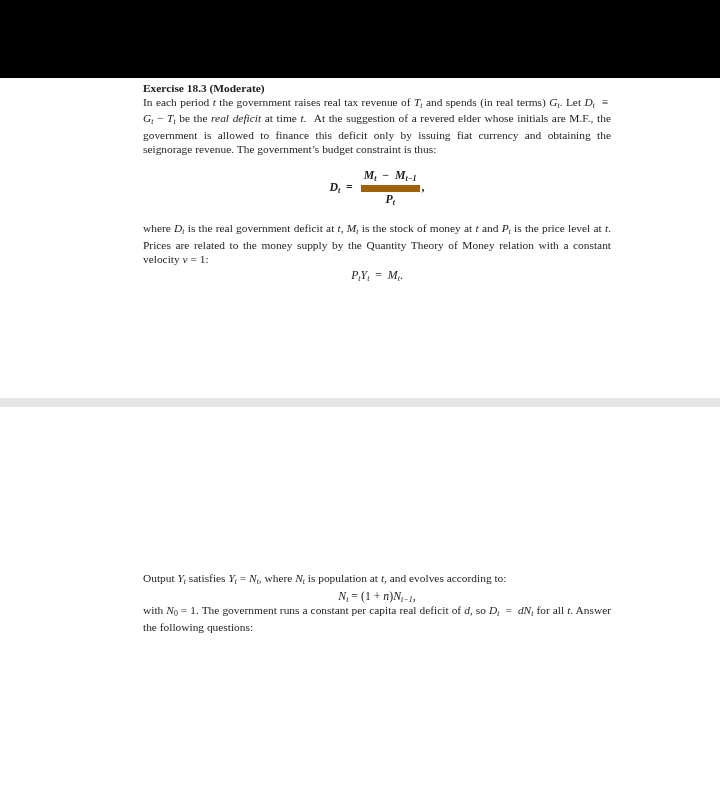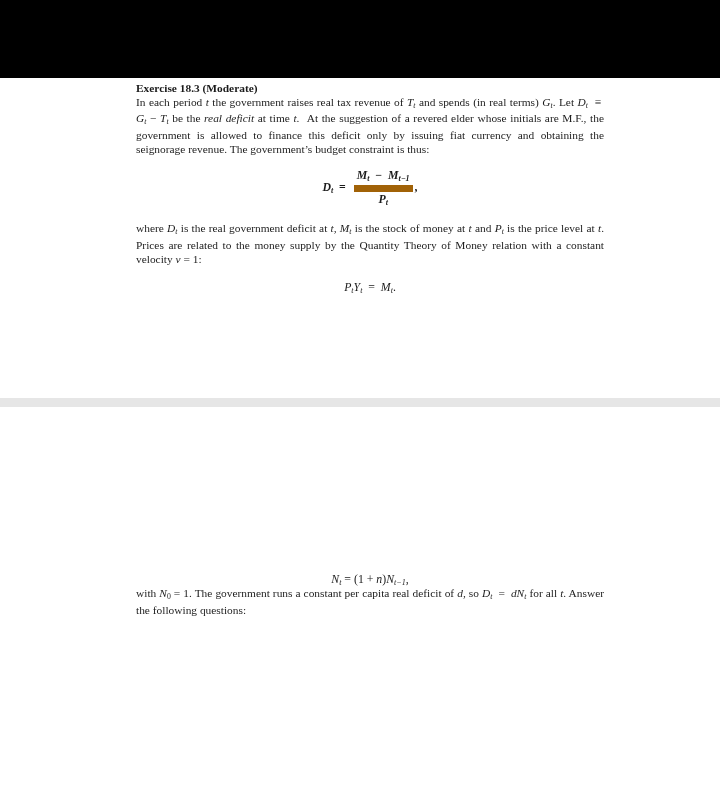--- a/index.html
+++ b/index.html
@@ -29,21 +29,21 @@
     position: absolute;
     left: 0;
     top: 398px;
     width: 720px;
     height: 9px;
     background: #e6e6e6;
   }
 
   .page {
     position: absolute;
-    left: 9px;
+    left: 16px;
     width: 588px;
     background: #ffffff;
     padding-left: 21px;
   }
   .page-one { top: 78px; height: 320px; }
   .page-two { top: 407px; height: 403px; }
 
   .content {
     position: absolute;
     left: 127px;
@@ -121,33 +121,34 @@
     <div class="equation" style="margin-top:13px;font-weight:bold;">
       <span class="mvar">D</span><sub>t</sub> &nbsp;=&nbsp;
       <span class="frac">
         <span class="num"><span class="mvar">M</span><sub>t</sub> &nbsp;−&nbsp; <span class="mvar">M</span><sub>t−<span class="upr">1</span></sub></span>
         <span class="den"><span class="mvar">P</span><sub>t</sub></span>
       </span>,
     </div>
 
     <p class="para" style="margin-top:15px;">where <span class="mvar">D</span><sub>t</sub> is the real government deficit at <span class="mvar">t</span>, <span class="mvar">M</span><sub>t</sub> is the stock of money at <span class="mvar">t</span> and <span class="mvar">P</span><sub>t</sub> is the price level at <span class="mvar">t</span>. Prices are related to the money supply by the Quantity Theory of Money relation with a constant velocity <span class="mvar">v</span> = 1:</p>
 
-    <div class="equation" style="margin-top:14px;">
+    <div class="equation" style="margin-top:2px;">
       <span class="mvar">P</span><sub>t</sub><span class="mvar">Y</span><sub>t</sub> &nbsp;=&nbsp; <span class="mvar">M</span><sub>t</sub>.
     </div>
 
   </div>
 </div>
 
 <div class="page-gap"></div>
 
 <div class="page page-two">
 
   <div class="content" style="top:165px;">
 
+    <p class="para nojust">Output <span class="mvar">Y</span><sub>t</sub> satisfies <span class="mvar">Y</span><sub>t</sub> = <span class="mvar">N</span><sub>t</sub>, where <span class="mvar">N</span><sub>t</sub> is population at <span class="mvar">t</span>, and evolves according to:</p>
 
     <div class="equation" style="">
       <span class="mvar">N</span><sub>t</sub> = (1 + <span class="mvar">n</span>)<span class="mvar">N</span><sub>t−<span class="upr">1</span></sub>,
     </div>
 
     <p class="para" style="">with <span class="mvar">N</span><sub class="upr">0</sub> = 1. The government runs a constant per capita real deficit of <span class="mvar">d</span>, so <span class="mvar">D</span><sub>t</sub> &nbsp;=&nbsp; <span class="mvar">dN</span><sub>t</sub> for all <span class="mvar">t</span>. Answer the following questions:</p>
 
   </div>
 
 </div>

